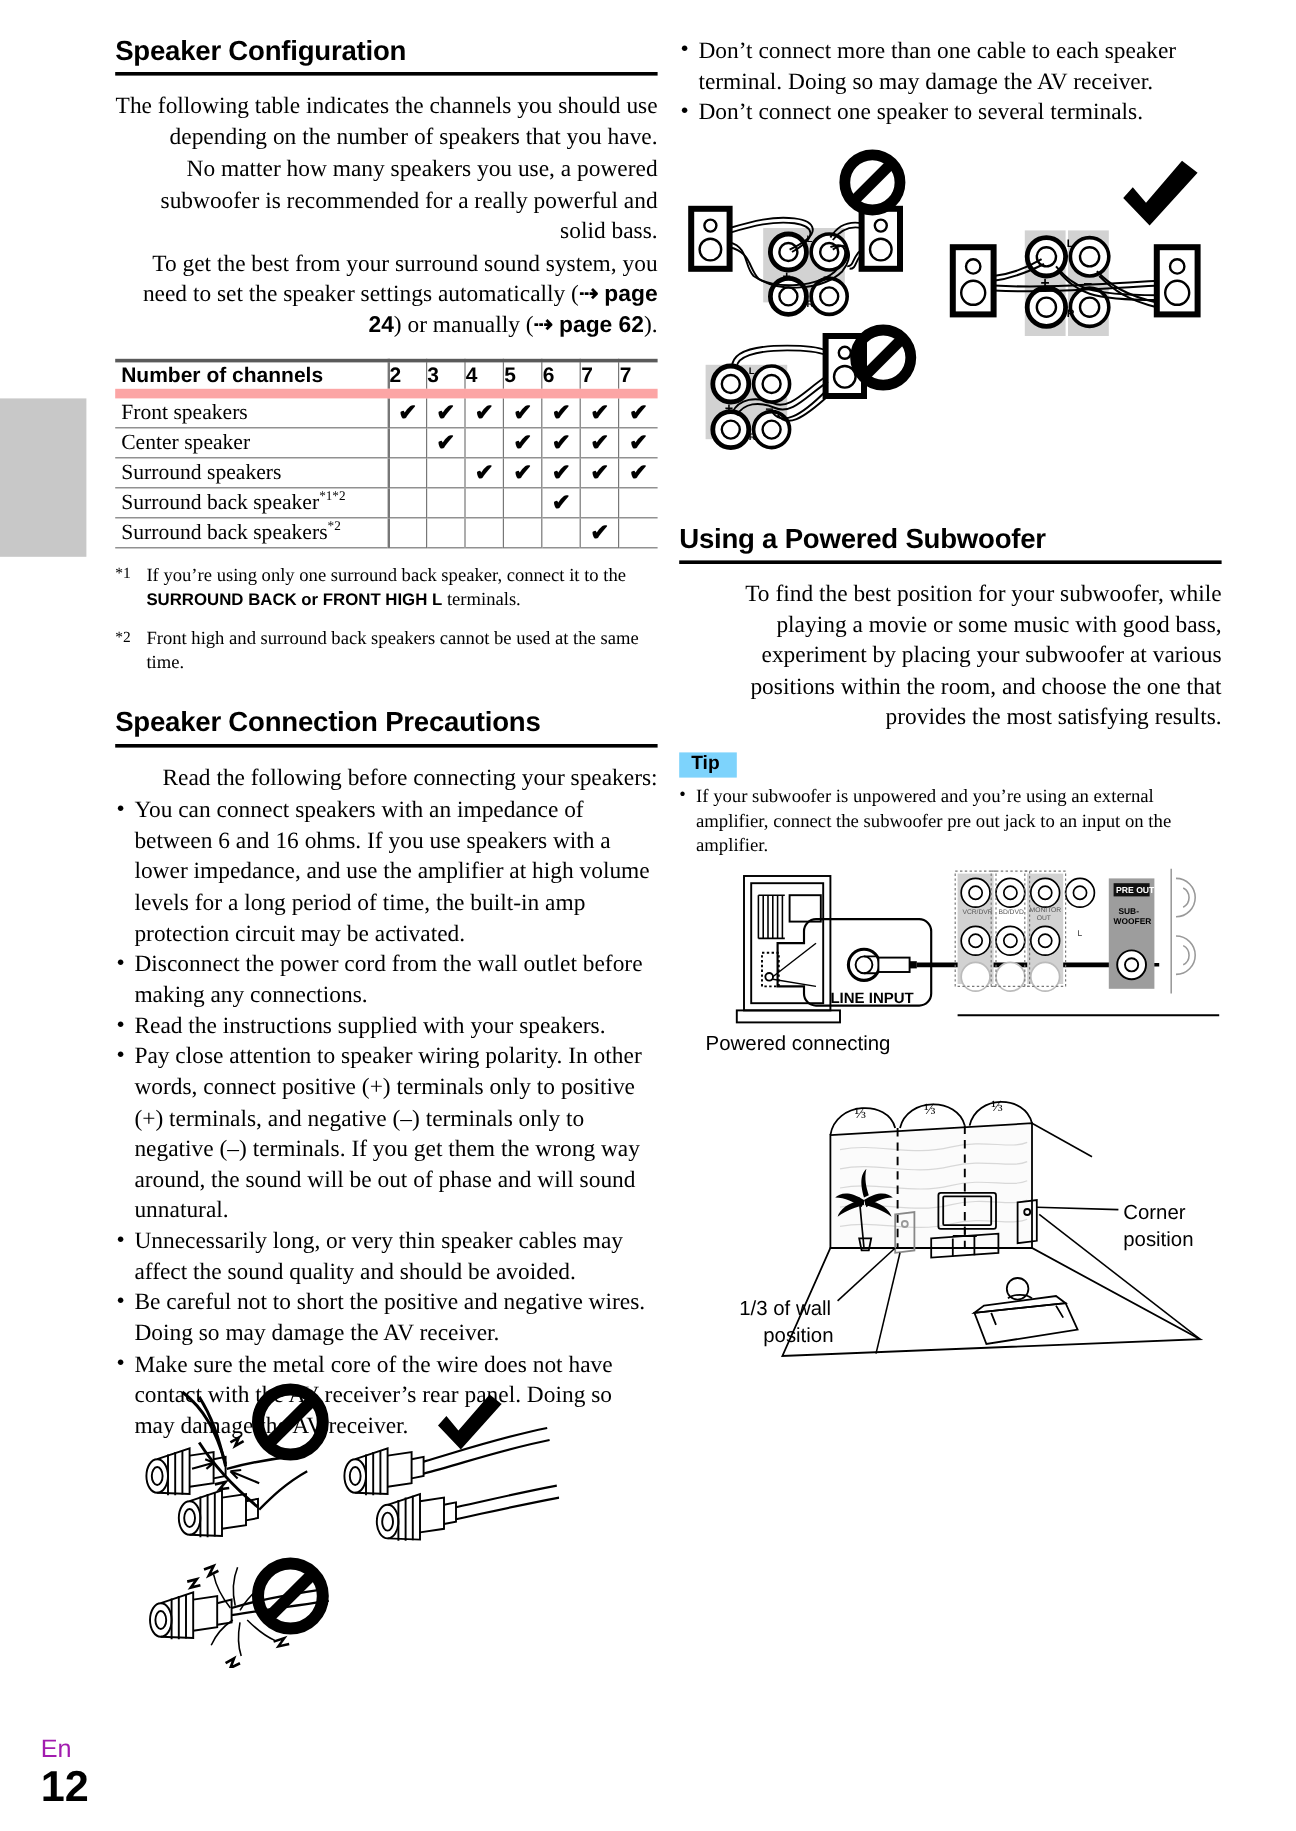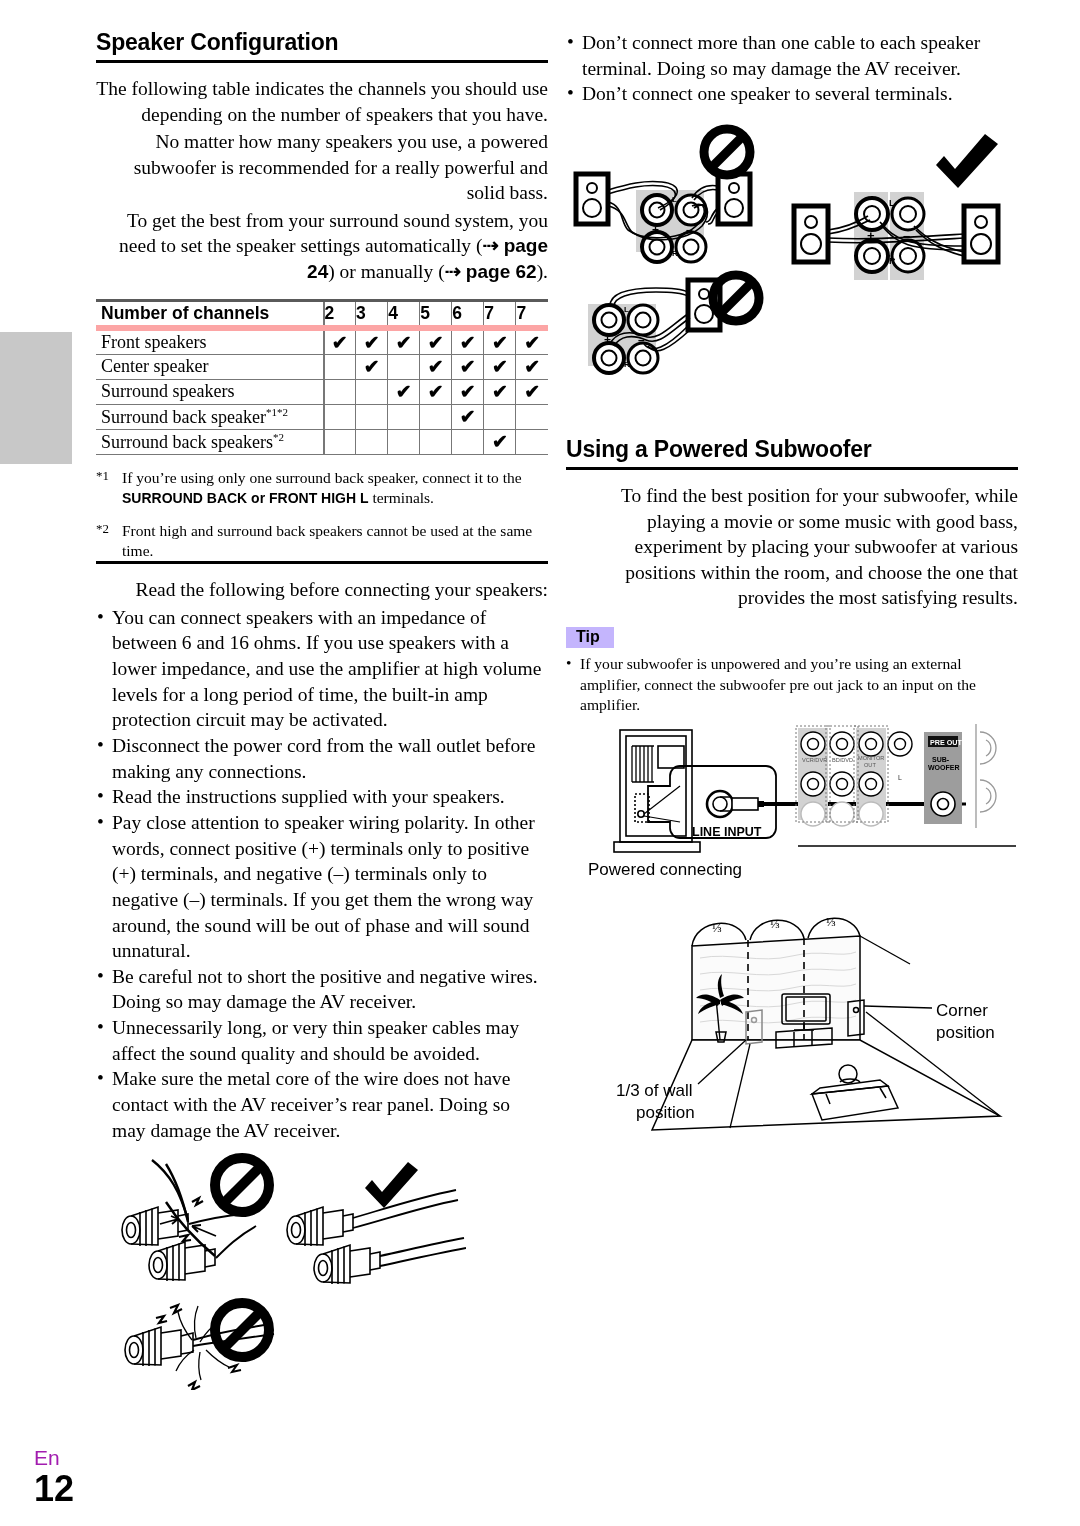--- a/index.html
+++ b/index.html
@@ -51,42 +51,42 @@
     text-align:left; padding-left:5px; width:227px;
     font-family:"Liberation Serif", serif; font-size:18px;
   }
   table.chan tr.head-row .lbl { font-family:"Liberation Sans", sans-serif; }
   table.chan .ck {
     width:32px; text-align:center; font-size:18px; height:25px;
     font-family:"Liberation Sans", sans-serif; font-weight:bold;
   }
   table.chan .ck .mark { font-size:19px; font-weight:bold; }
   .tb-top    { border-top:3px solid #5a5a5a; }
-  .tb-thick  { border-bottom:6px solid #fca5a5; }
+  .tb-thick  { border-bottom:8px solid #fca5a5; }
   .tb-thin   { border-bottom:1.4px solid #777; }
   .tb-v      { border-left:1.4px solid #777; }
   .tb-vfirst { border-left:2px solid #777; }
 
   
   .fn { font-size:15.5px; line-height:1.3; margin:13px 0 0 0; display:flex; }
   .fn .mk { width:26px; flex:0 0 26px; }
   .fn .tx { flex:1; }
   .fn b { font-family:"Liberation Sans", sans-serif; font-size:14px; }
 
   
   ul.bl { list-style:none; margin:0; padding:0; }
   ul.bl li {
     font-size:19.5px; line-height:1.315; position:relative;
     padding-left:16px; margin-bottom:0px;
   }
   ul.bl li:before { content:"\2022"; position:absolute; left:1px; top:-1px; }
 
   
   .tip-label {
-    display:inline-block; background:#c4b5fd;
+    display:inline-block; background:#7dd3fc;
     font-family:"Liberation Sans", sans-serif; font-weight:bold;
     font-size:16px; padding:1px 14px 2px 10px; margin:14px 0 6px 0;
   }
   ul.tip { list-style:none; margin:0; padding:0; }
   ul.tip li {
     font-size:15.6px; line-height:1.32; position:relative; padding-left:14px;
   }
   ul.tip li:before { content:"\2022"; position:absolute; left:0; top:-1px; }
 
   
@@ -193,31 +193,32 @@
         <div class="fn">
           <span class="mk"><sup>*1</sup></span>
           <span class="tx">If you’re using only one surround back speaker, connect it to the <b>SURROUND BACK or FRONT HIGH L</b> terminals.</span>
         </div>
         <div class="fn">
           <span class="mk"><sup>*2</sup></span>
           <span class="tx">Front high and surround back speakers cannot be used at the same time.</span>
         </div>
       </div>
 
+    <h2 class="section-head" style="margin-top:26px;">Speaker Connection Precautions</h2>
     <div class="rule"></div>
 
     <p class="body">Read the following before connecting your speakers:</p>
 
     <ul class="bl" id="precaution-bullets">
         <li>You can connect speakers with an impedance of between 6 and 16 ohms. If you use speakers with a lower impedance, and use the amplifier at high volume levels for a long period of time, the built-in amp protection circuit may be activated.</li>
         <li>Disconnect the power cord from the wall outlet before making any connections.</li>
         <li>Read the instructions supplied with your speakers.</li>
         <li>Pay close attention to speaker wiring polarity. In other words, connect positive (+) terminals only to positive (+) terminals, and negative (–) terminals only to negative (–) terminals. If you get them the wrong way around, the sound will be out of phase and will sound unnatural.</li>
+        <li>Unnecessarily long, or very thin speaker cables may affect the sound quality and should be avoided.</li>
         <li>Be careful not to short the positive and negative wires. Doing so may damage the AV receiver.</li>
-        <li>Unnecessarily long, or very thin speaker cables may affect the sound quality and should be avoided.</li>
         <li>Make sure the metal core of the wire does not have contact with the AV receiver’s rear panel. Doing so may damage the AV receiver.</li>
       </ul>
   </div>
 
   <div class="fig" style="left:96px; top:1140px;">
     <svg width="370" height="250" viewBox="0 0 370 250">
       <g fill="none" stroke="#000" stroke-width="1.6">
 
         <g>
           <ellipse cx="35" cy="90" rx="9" ry="14"></ellipse>

